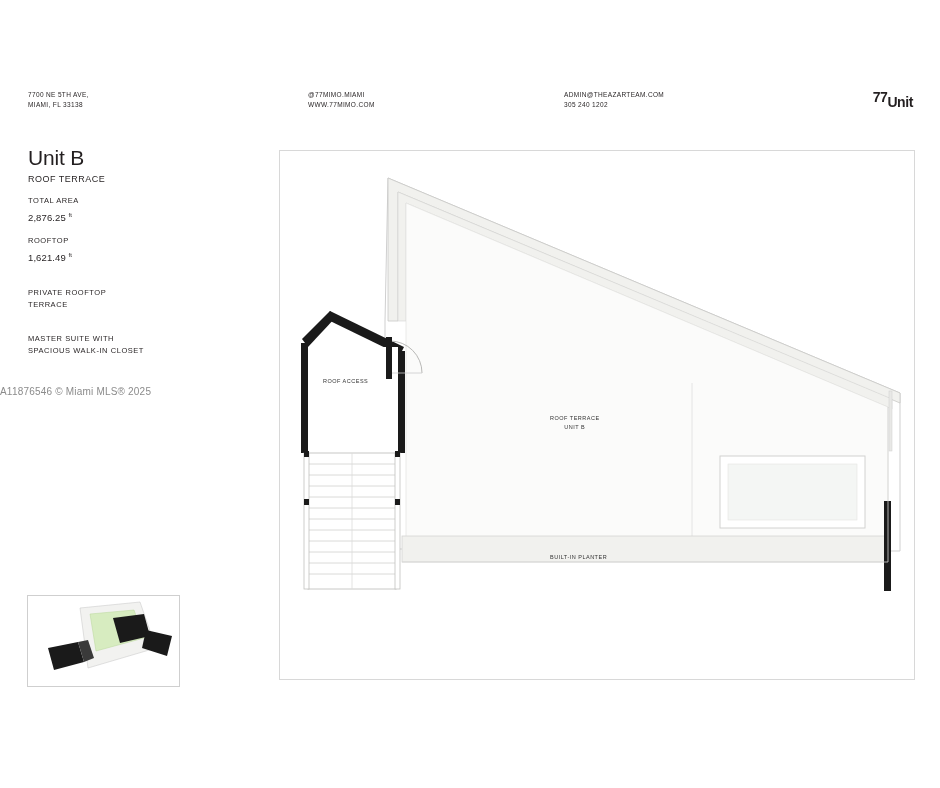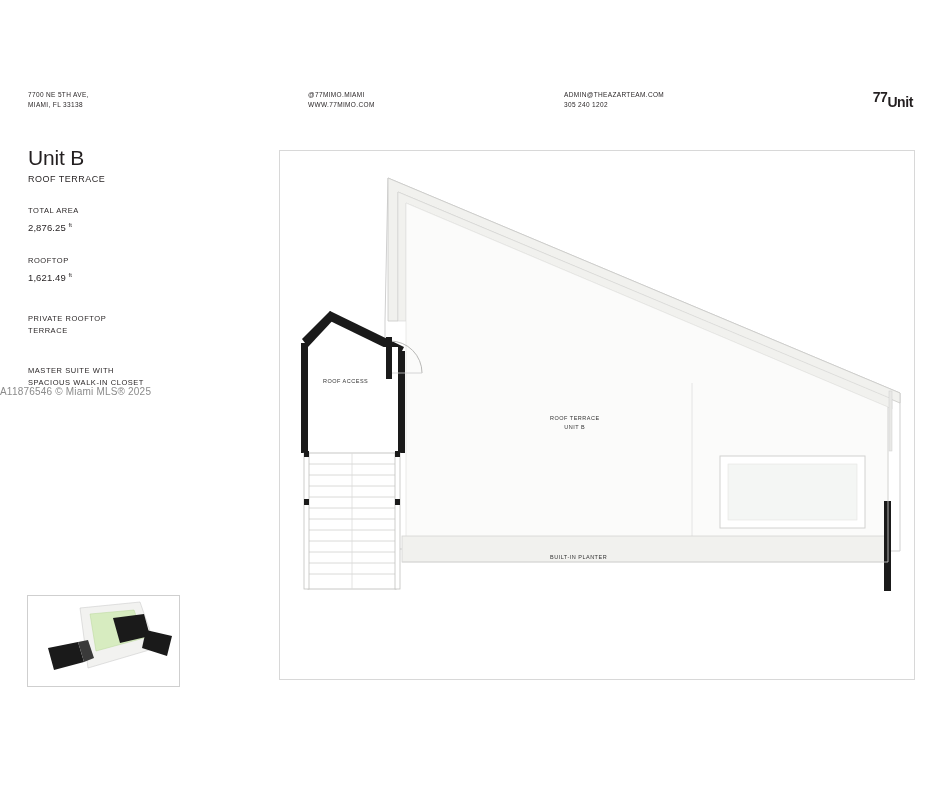--- a/index.html
+++ b/index.html
@@ -70,42 +70,42 @@
     color: #231f20;
   }
   .unit-sub {
     font-size: 9px;
     letter-spacing: 0.5px;
     margin-top: 4px;
     color: #231f20;
     text-transform: uppercase;
   }
   .spec {
-    margin-top: 21px;
+    margin-top: 11px;
   }
   .spec-label {
     font-size: 7.5px;
     letter-spacing: 0.55px;
     text-transform: uppercase;
     color: #231f20;
     line-height: 11px;
   }
   .spec-value {
     font-size: 9.5px;
     letter-spacing: 0.1px;
     color: #231f20;
     margin-top: 3px;
     line-height: 12px;
   }
   .spec-value .ft-sup {
     font-size: 6px;
     vertical-align: 4px;
   }
   .feature {
-    margin-top: 29px;
+    margin-top: 23px;
     font-size: 7.5px;
     letter-spacing: 0.55px;
     text-transform: uppercase;
     line-height: 11.5px;
     color: #231f20;
   }
 
   
   .keyplan {
     position: absolute;

